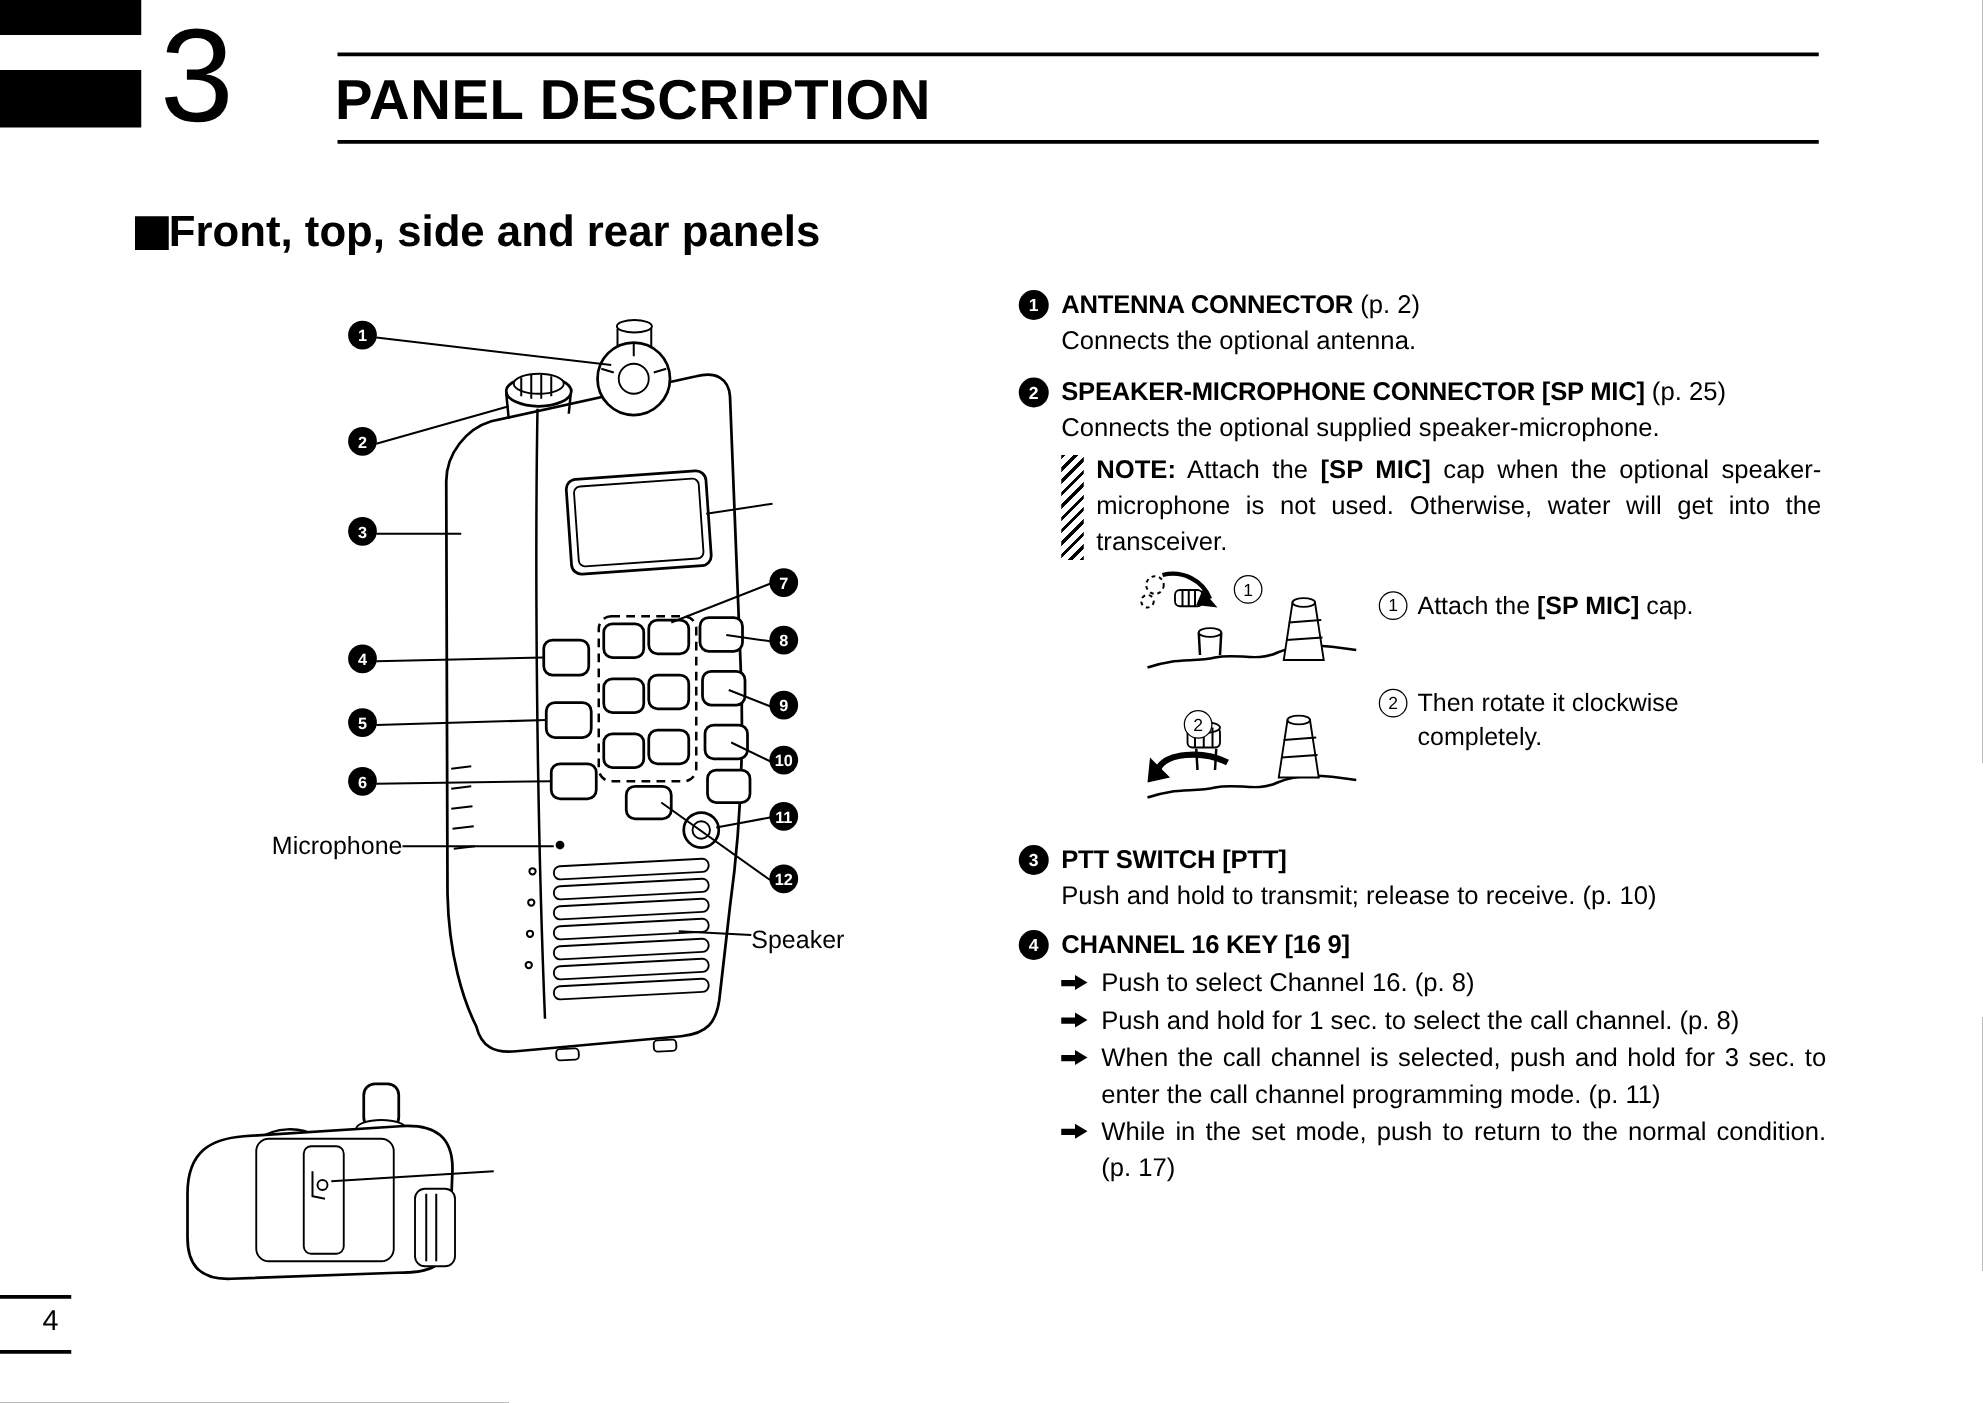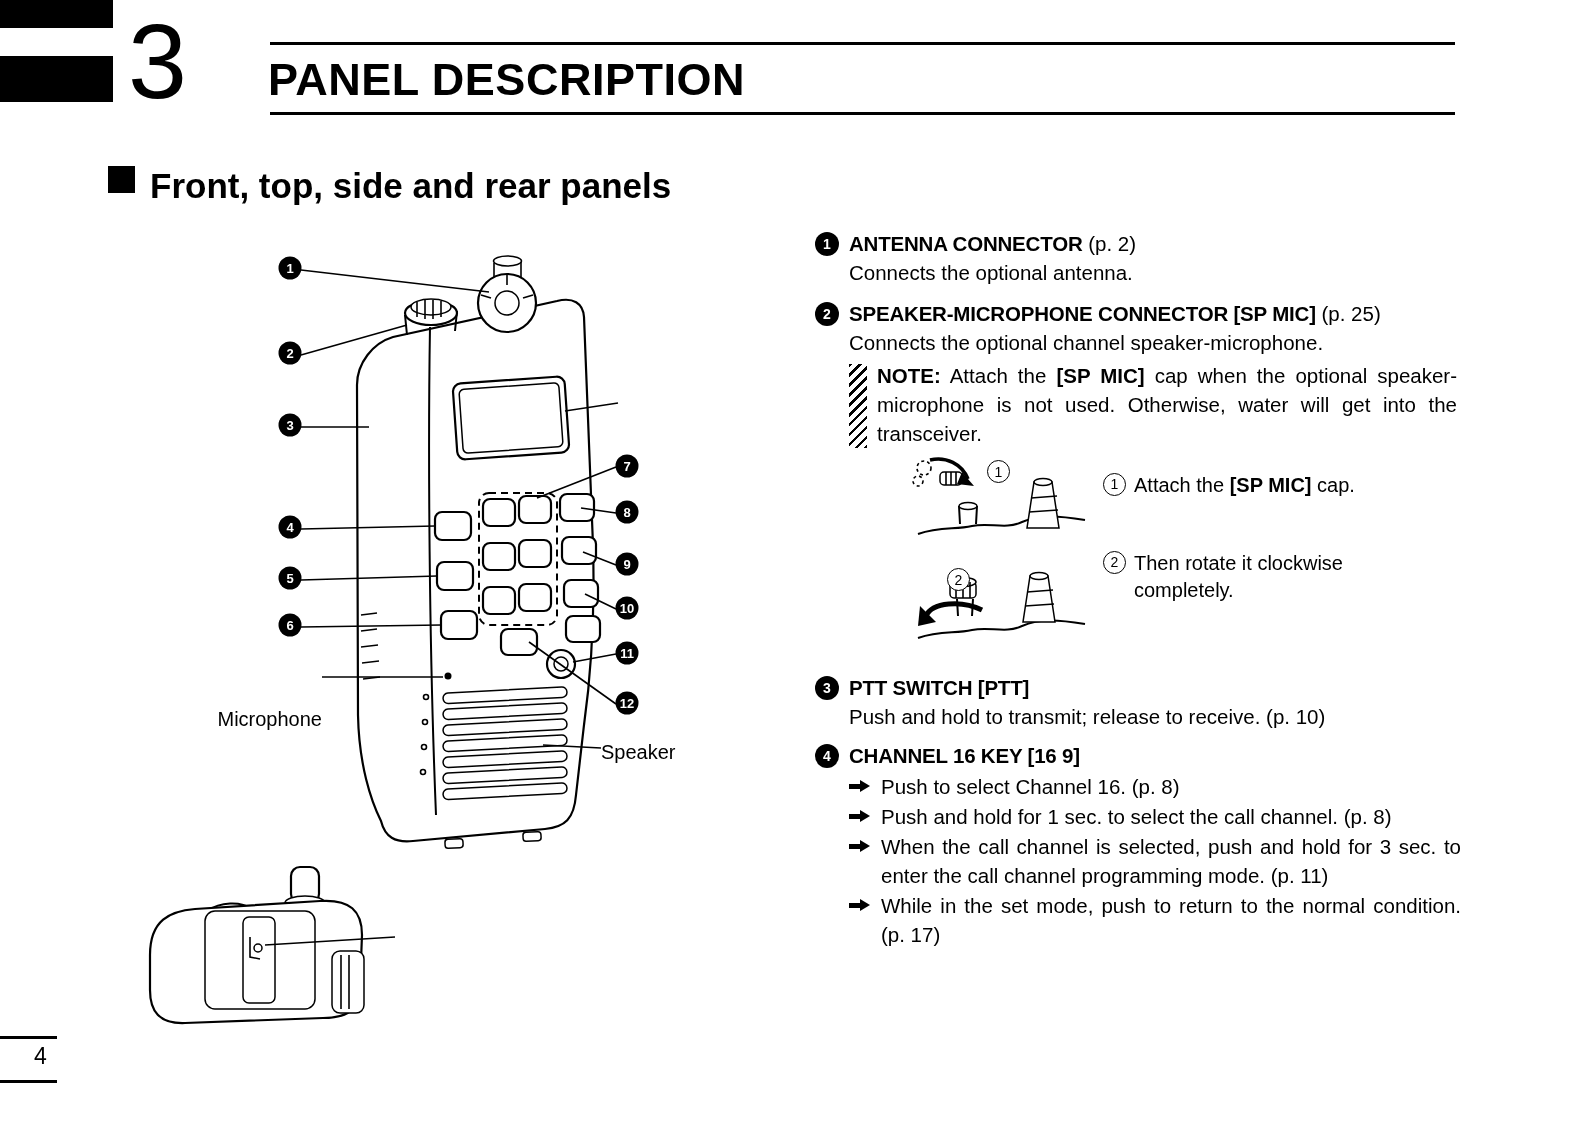--- a/index.html
+++ b/index.html
@@ -6,27 +6,27 @@
   #page {
     position:relative; width:1586px; height:1122px; margin:0 auto;
     background:#fff; overflow:hidden; color:#000;
     font-family:"Liberation Sans", sans-serif;
   }
   .abs { position:absolute; }
   .blackbar { background:#000; }
   #chapter-num { font-size:106px; font-weight:400; line-height:1; }
   #rule-top, #rule-bottom { background:#000; height:3px; }
   #page-title { font-size:45px; font-weight:bold; letter-spacing:0.5px; }
-  #section-heading { display:flex; gap:15px; }
+  #section-heading { display:flex; align-items:center; }
   #section-heading .sq { width:27px; height:27px; background:#000; flex:none; }
   #section-heading .txt { font-size:35px; font-weight:bold; }
 
   
   .dlabel { font-size:20px; line-height:24px; }
-  .dlabel.right { text-align:right;margin-top:42px; }
+  .dlabel.right { text-align:right; }
 
   
   .item { width:648px; }
   .ihead { display:flex; align-items:flex-start; gap:10px; font-size:20.5px; }
   .ihead .ttl { font-weight:bold; letter-spacing:-0.2px; white-space:nowrap;margin-top:48px; }
   .ihead .pref { font-weight:normal; }
   .disc {
     width:24px; height:24px; border-radius:50%; background:#000; color:#fff;
     display:inline-flex; align-items:center; justify-content:center;
     font-size:14px; font-weight:bold; flex:none; margin-top:0px;
@@ -261,21 +261,21 @@
       <span class="ttlwrap"><b class="ttl">ANTENNA CONNECTOR</b><span class="pref"> (p. 2)</span></span>
     </div>
     <div class="ibody">Connects the optional antenna.</div>
   </div>
 
   <div class="abs item" style="left:815px;top:302px;">
     <div class="ihead">
       <span class="disc">2</span>
       <span class="ttlwrap"><b class="ttl">SPEAKER-MICROPHONE CONNECTOR [SP MIC]</b><span class="pref"> (p. 25)</span></span>
     </div>
-    <div class="ibody">Connects the optional channel speaker-microphone.</div>
+    <div class="ibody">Connects the optional supplied speaker-microphone.</div>
     <div class="note">
       <span class="hatch"></span>
       <b>NOTE:</b><span> Attach the </span><b>[SP MIC]</b><span> cap when the optional speaker-microphone is not used. Otherwise, water will get into the transceiver.</span>
     </div>
   </div>
 
   <div id="illus" class="abs" style="left:815px;top:452px;position:absolute;">
     <svg class="abs" style="left:95px;top:2px;" width="190" height="198" viewBox="0 0 190 198">
 
       <g>

